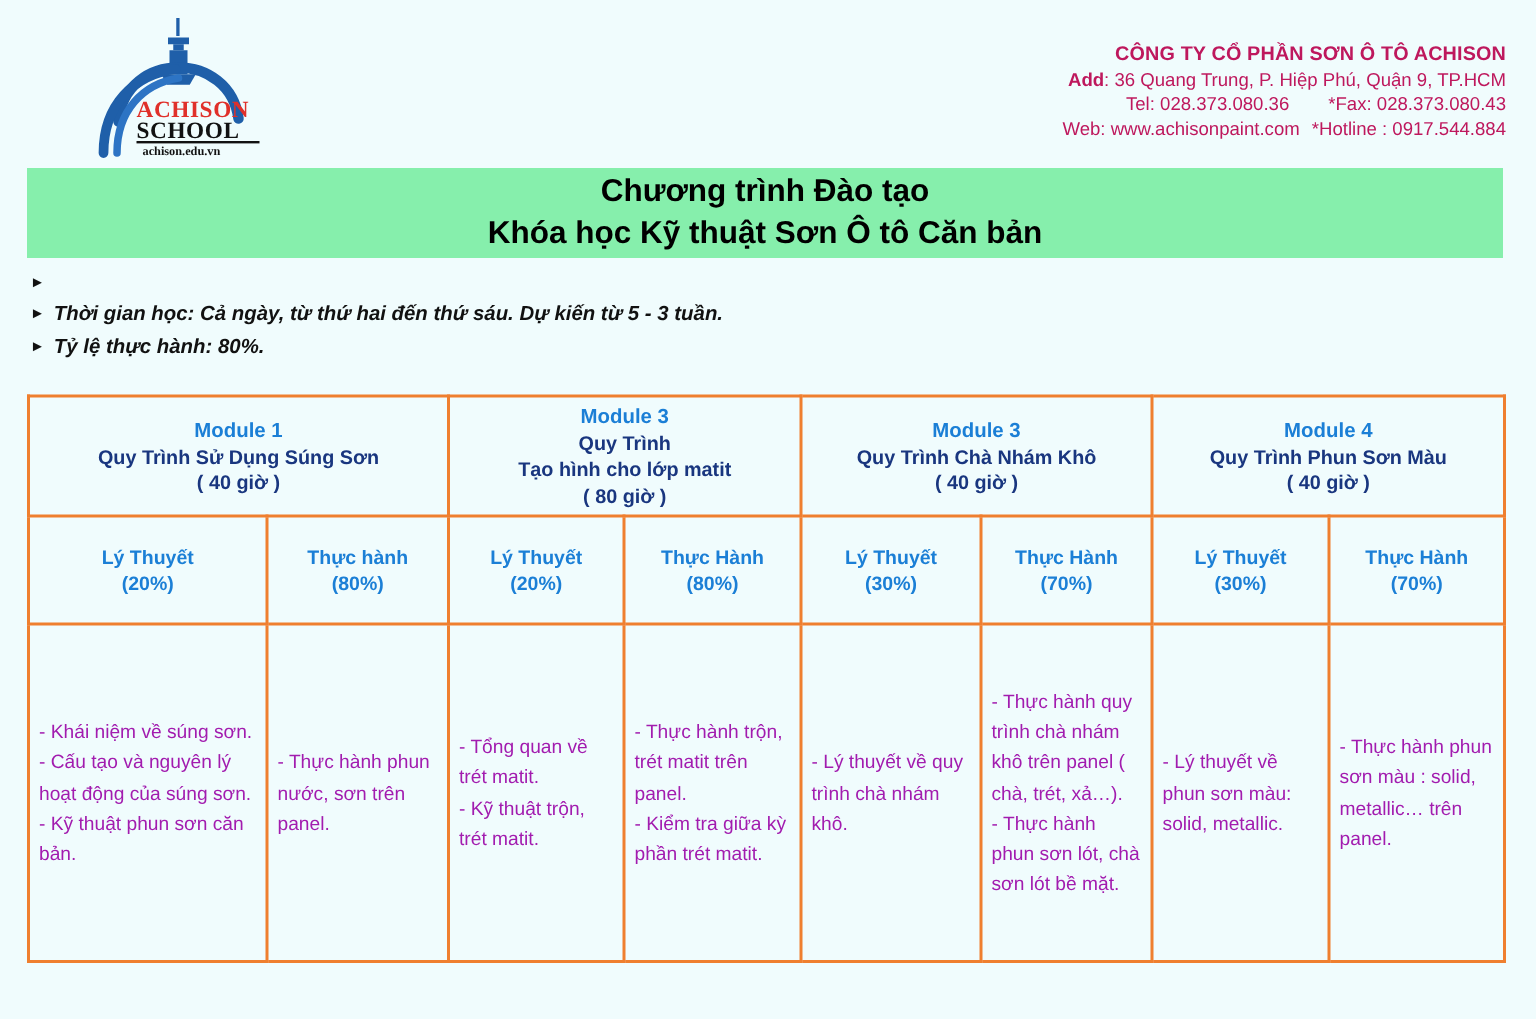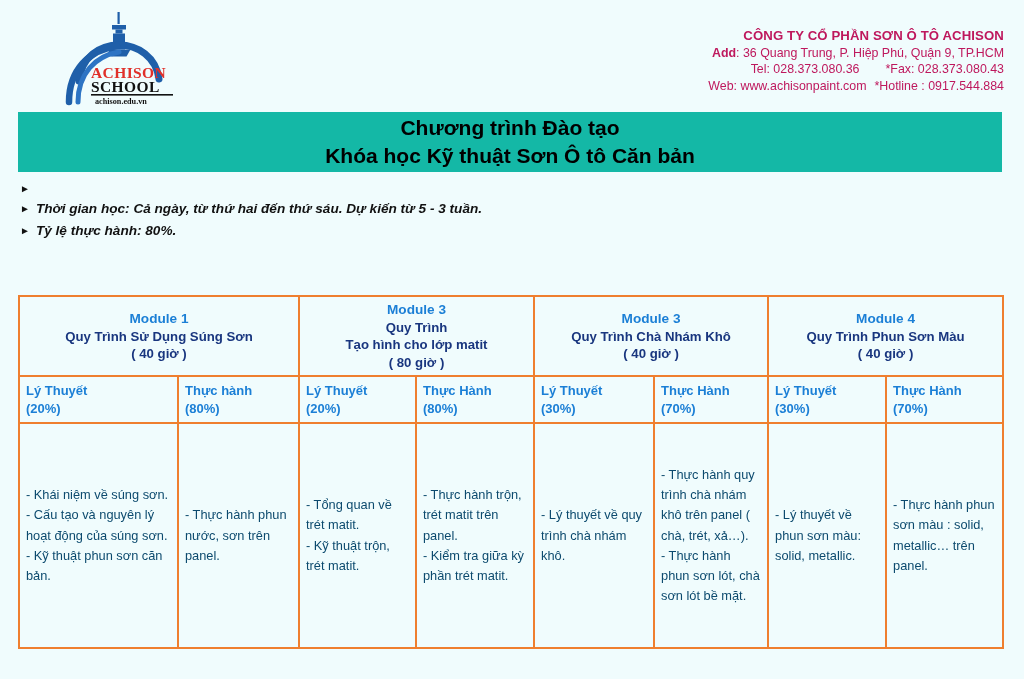--- a/index.html
+++ b/index.html
@@ -49,21 +49,21 @@
   }
   .company-l3 b { font-weight: bold; }
   .gap-wide { display: inline-block; width: 26px; }
   .gap-sm { display: inline-block; width: 8px; }
 
   
   .title-banner {
     position: absolute;
     left: 18px; top: 112px;
     width: 984px; height: 60px;
-    background: #14b8a6;
+    background: #86efac;
     display: flex;
     flex-direction: column;
     align-items: center;
     justify-content: center;
   }
   .title-line {
     font-size: 21px;
     font-weight: bold;
     color: #000;
     line-height: 1.34;
@@ -91,21 +91,21 @@
     font-style: normal;
     font-size: 10px;
     margin-right: 6px;
     color: #111;
     transform: translateY(-1px);
   }
 
   
   .prog-table {
     position: absolute;
-    left: 18px; top: 295px;
+    left: 18px; top: 263px;
     width: 984px;
     border-collapse: collapse;
     table-layout: fixed;
   }
   .prog-table td {
     border: 2px solid #ef7f2f;
     background: #f0fcfd;
     vertical-align: middle;
     padding: 4px 6px;
   }
@@ -124,39 +124,40 @@
   }
   .mod-sub {
     font-size: 13.2px;
     font-weight: bold;
     color: #19367f;
     line-height: 1.32;
   }
 
   
   .tp-cell {
-    height: 47px;
+    height: 72px;
+    text-align: center;
     padding: 4px 2px;
   }
   .tp-label, .tp-pct {
     font-size: 13px;
     font-weight: bold;
     color: #1b7fd6;
     line-height: 1.34;
   }
 
   
   .body-cell {
     height: 225px;
     vertical-align: middle;
     padding: 8px 7px;
   }
   .body-text {
     font-size: 12.8px;
-    color: #0c4a6e;
+    color: #a21caf;
     line-height: 1.58;
     white-space: pre-line;
   }
 </style>
 </head>
 <body>
 
 <div class="header">
 
   <div class="logo-wrap">

